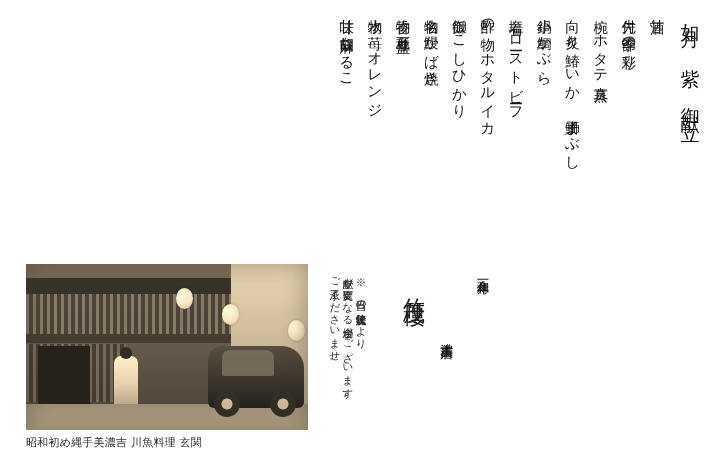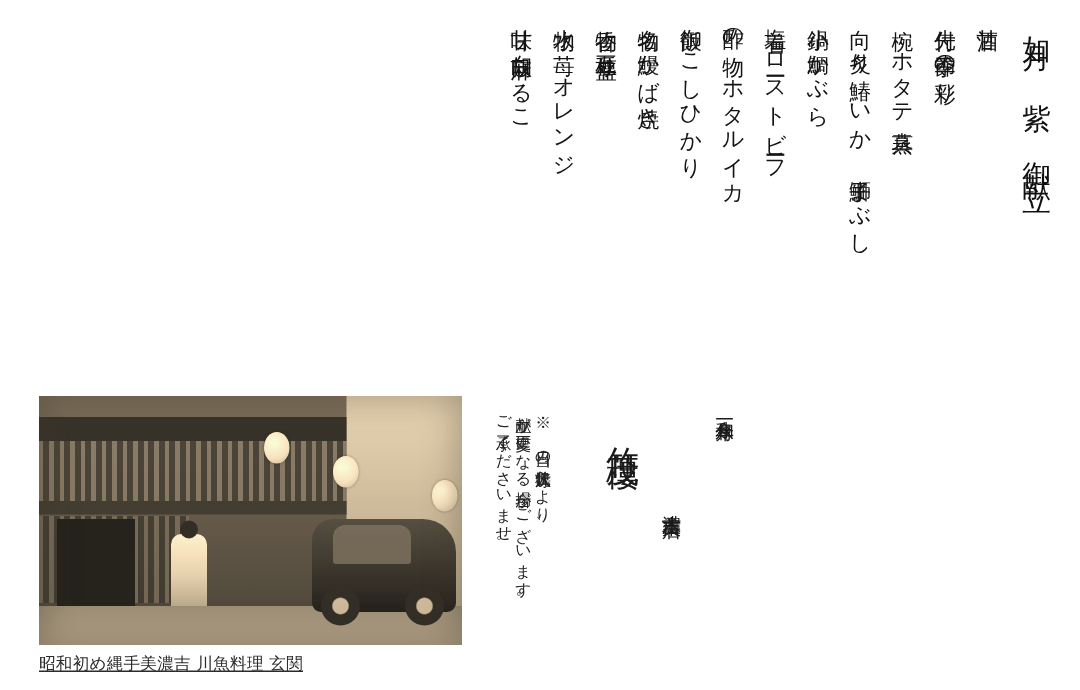--- a/index.html
+++ b/index.html
@@ -148,21 +148,20 @@
   .ph-vig {
     position: absolute; inset: 0;
     box-shadow: inset 0 0 26px rgba(60,45,25,.45);
   }
   .photo-caption {
     margin-top: 5px;
     font-size: 11px;
     letter-spacing: 0.02em;
     color: #2b2b2b;
     font-family: "DejaVu Serif", "Liberation Serif", serif;
-    text-decoration: underline;
   }
 
   
   .footer-area {
     position: absolute;
     left: 330px;
     top: 270px;
     width: 160px;
     height: 180px;
     display: flex;

